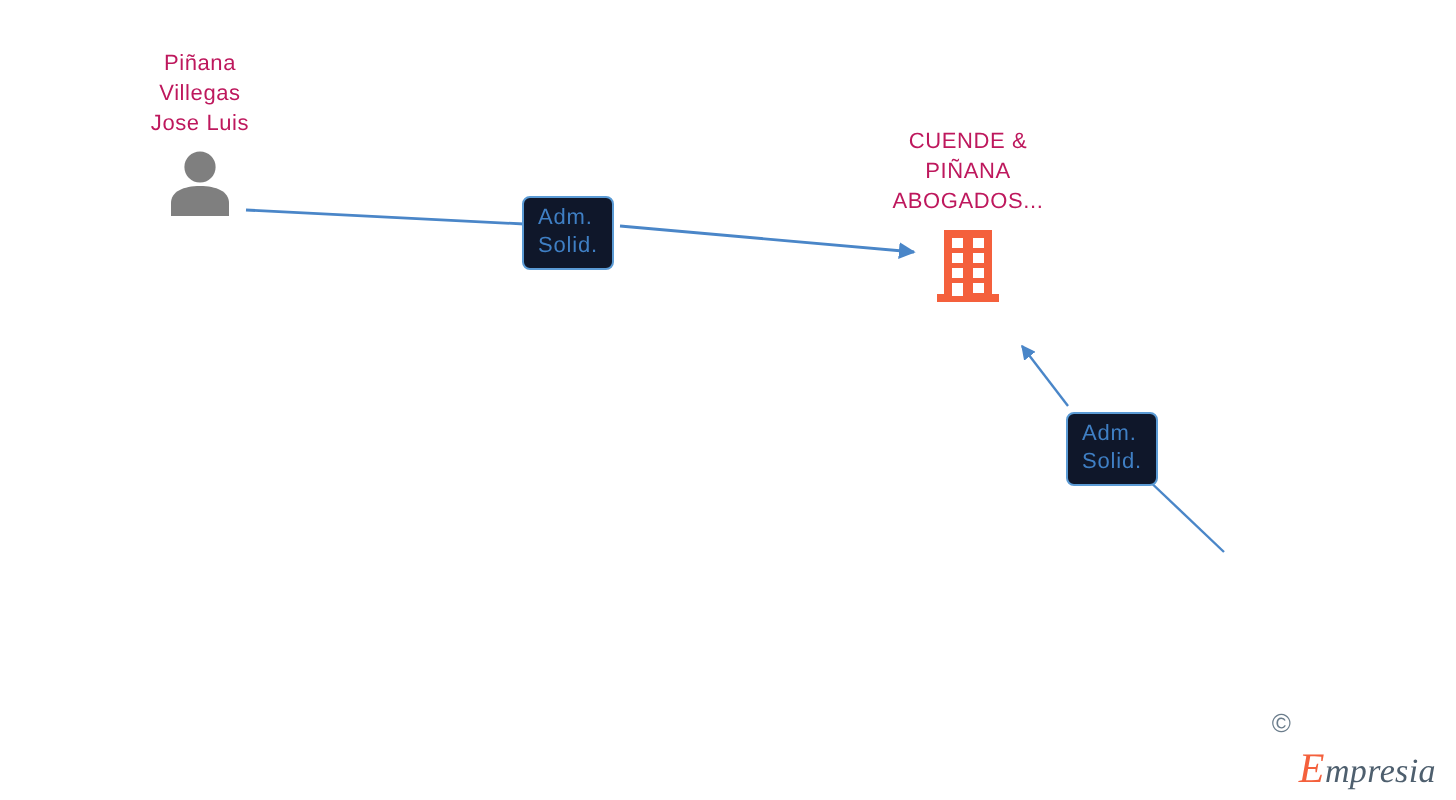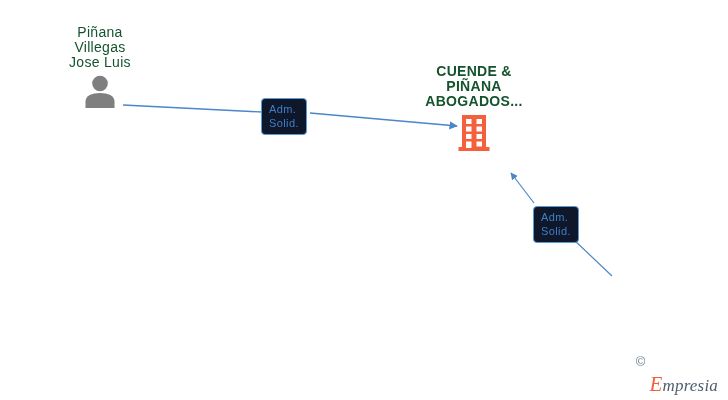--- a/index.html
+++ b/index.html
@@ -23,22 +23,22 @@
     top: 0;
     width: 728px;
     height: 400px;
     pointer-events: none;
   }
   .node {
     position: absolute;
     text-align: center;
   }
   .node-label {
-    color: #14532d;
-    font-size: 14px;
+    color: #be185d;
+    font-size: 11px;
     line-height: 15px;
     letter-spacing: 0.3px;
     white-space: pre-line;
   }
   .person-icon-wrap {
     width: 40px;
     height: 34px;
     margin: 0 auto;
     display: block;
   }
@@ -56,24 +56,23 @@
   }
   #node-person-left .node-label { margin-bottom: 4px; }
   #node-person-right {
     left: 582px;
     top: 282px;
     width: 116px;
   }
   #node-person-right .node-label { margin-top: 5px; }
   
   #node-company {
-    left: 414px;
+    left: 424px;
     top: 64px;
     width: 120px;
-    font-weight: bold;
   }
   #node-company .node-label { margin-bottom: 5px; }
 
   
   .edge-label {
     position: absolute;
     box-sizing: border-box;
     background: #0f172a;
     border: 1px solid #5b9bd5;
     border-radius: 4px;

